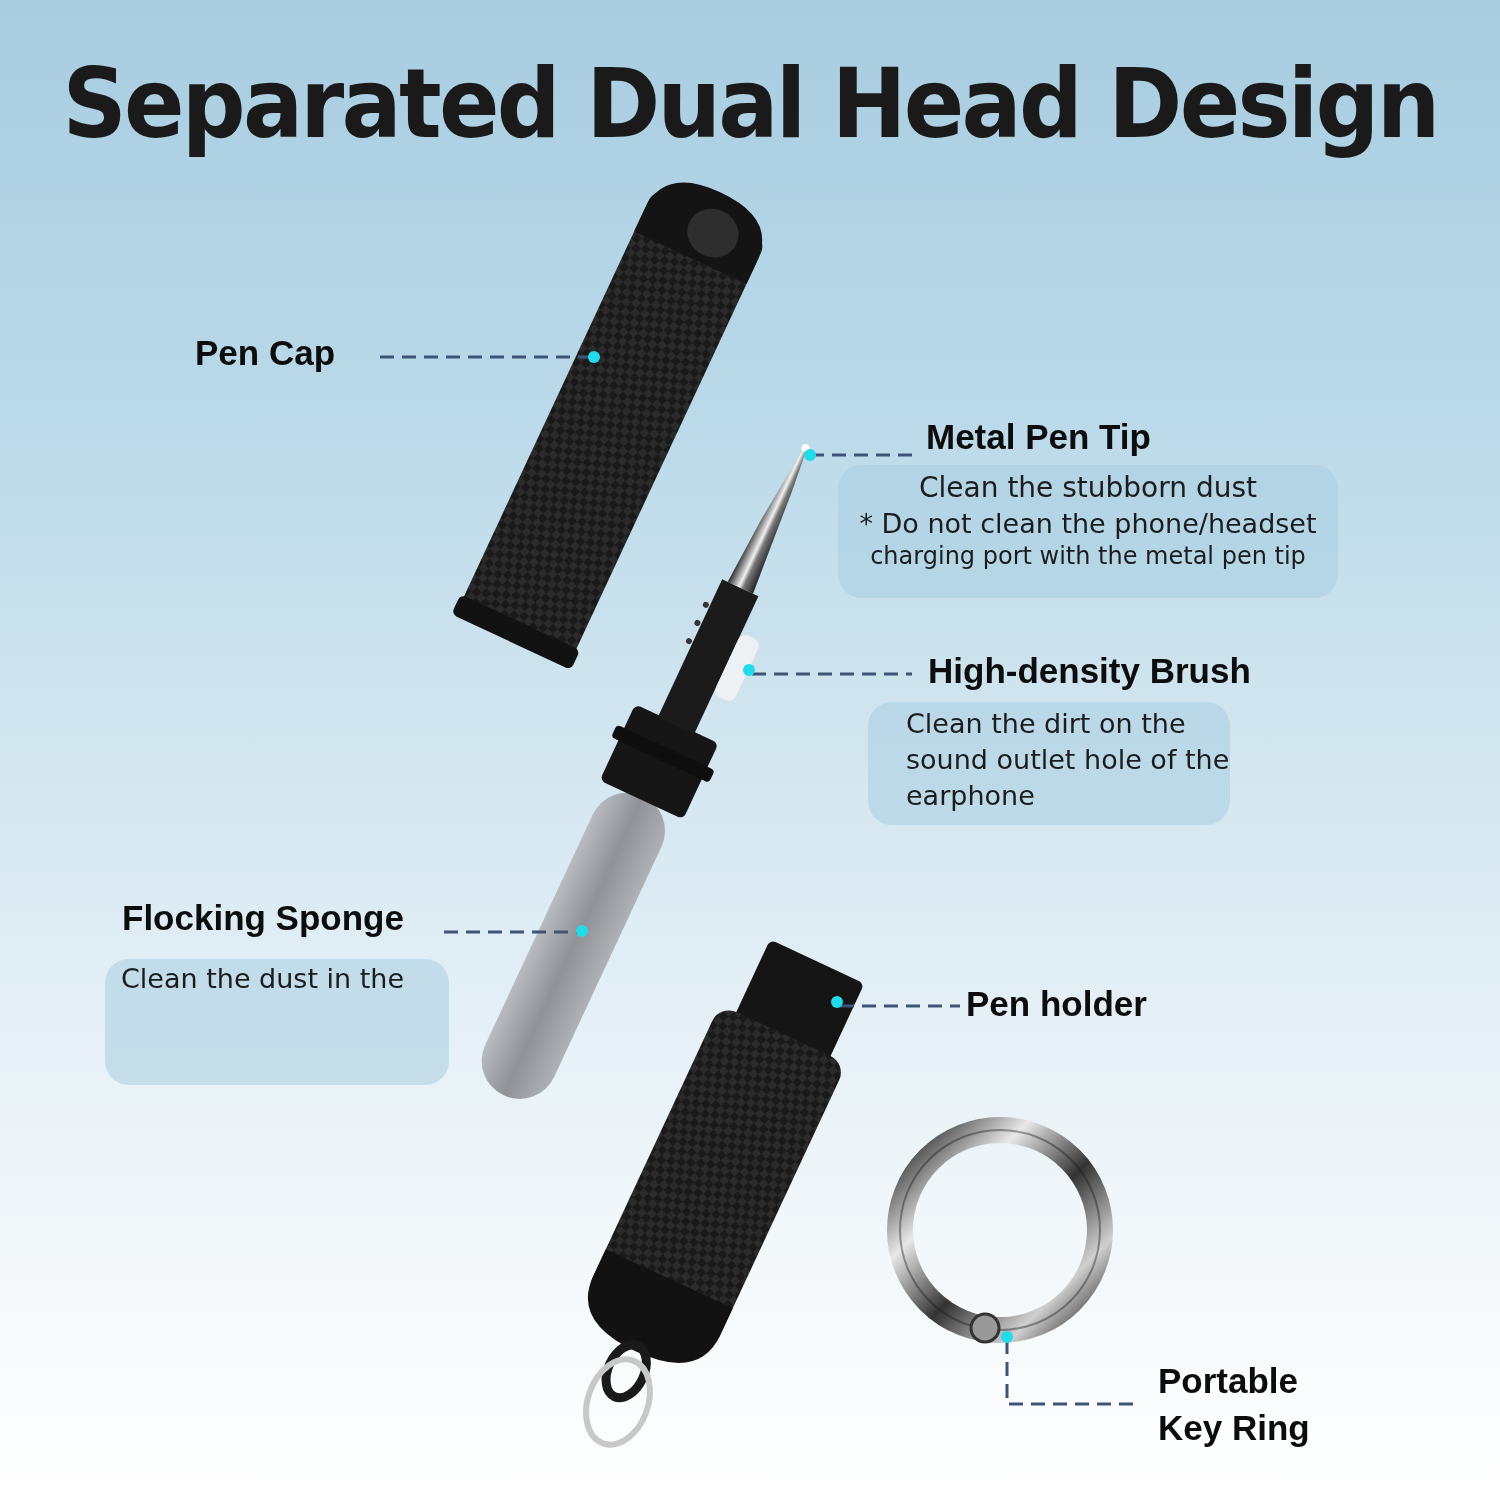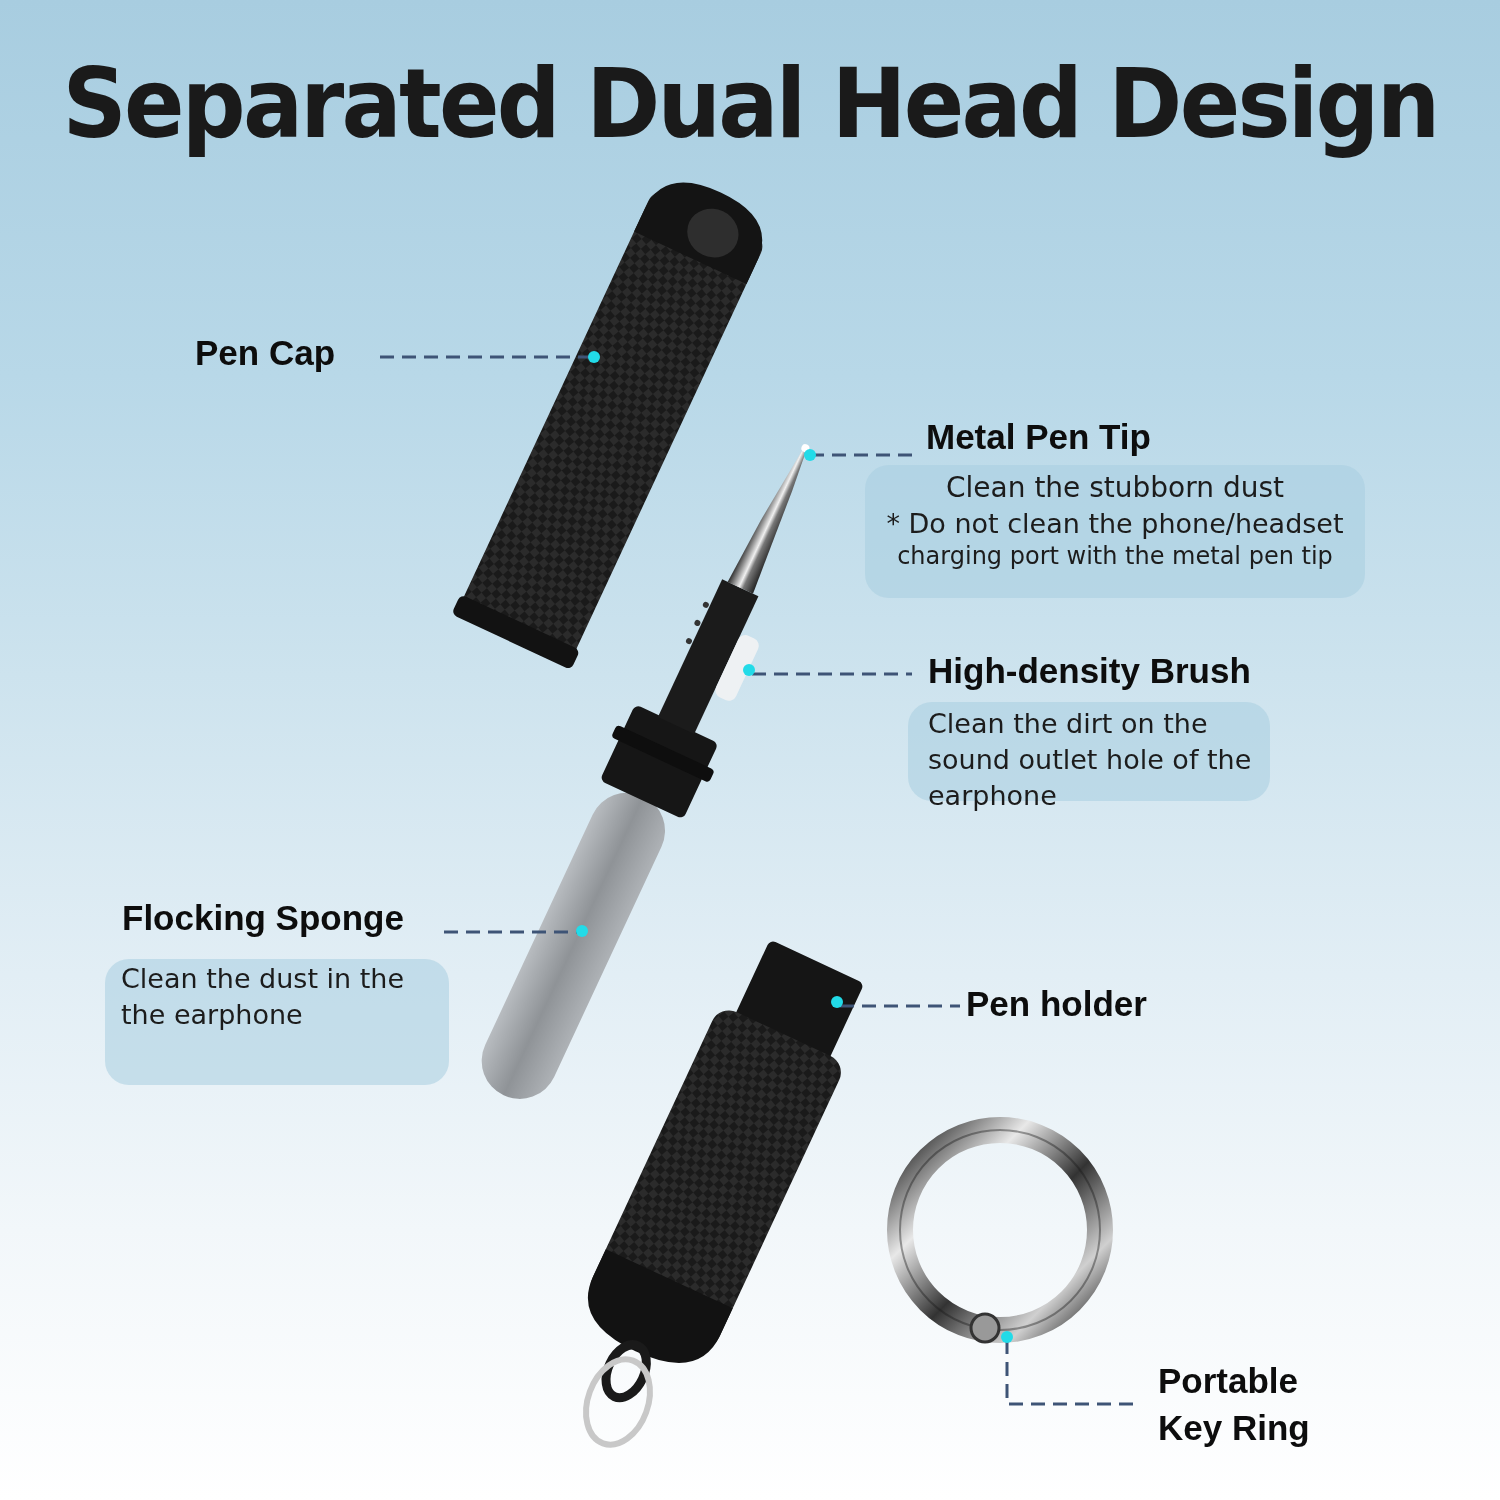--- a/index.html
+++ b/index.html
@@ -112,35 +112,34 @@
     <circle cx="837" cy="1002" r="6"></circle>
     <circle cx="1007" cy="1337" r="6"></circle>
   </g>
 </svg>
 
 <div class="title">Separated Dual Head Design</div>
 
 <div class="label" style="left:195px; top:332px;">Pen Cap</div>
 
 <div class="label" style="left:926px; top:416px;">Metal Pen Tip</div>
-<div class="box" style="left:838px; top:465px; width:500px; height:133px; text-align:center; padding-top:4px;margin-left:27px;">
+<div class="box" style="left:838px; top:465px; width:500px; height:133px; text-align:center; padding-top:4px;">
   <span class="line" style="font-size:28px;">Clean the stubborn dust</span>
   <span class="line" style="font-size:27px; line-height:1.3;">* Do not clean the phone/headset</span>
   <span class="line" style="font-size:24px; line-height:1.3;">charging port with the metal pen tip</span>
 </div>
 
 <div class="label" style="left:928px; top:650px;">High-density Brush</div>
-<div class="box" style="left:908px; top:702px; width:362px; height:99px; padding:4px 20px;">
+<div class="box" style="left:868px; top:702px; width:362px; height:123px; padding:4px 38px;">
   <span class="line">Clean the dirt on the</span>
   <span class="line">sound outlet hole of the</span>
   <span class="line">earphone</span>
 </div>
 
 <div class="label" style="left:122px; top:897px;">Flocking Sponge</div>
 <div class="box" style="left:105px; top:959px; width:344px; height:126px; padding:2px 16px;">
   <span class="line">Clean the dust in the</span>
-  <span class="line">the earphone</span>
 </div>
 
 <div class="label" style="left:966px; top:983px;">Pen holder</div>
 
 <div class="label" style="left:1158px; top:1360px;">Portable</div>
 <div class="label" style="left:1158px; top:1407px;">Key Ring</div>
 
 </body></html>

